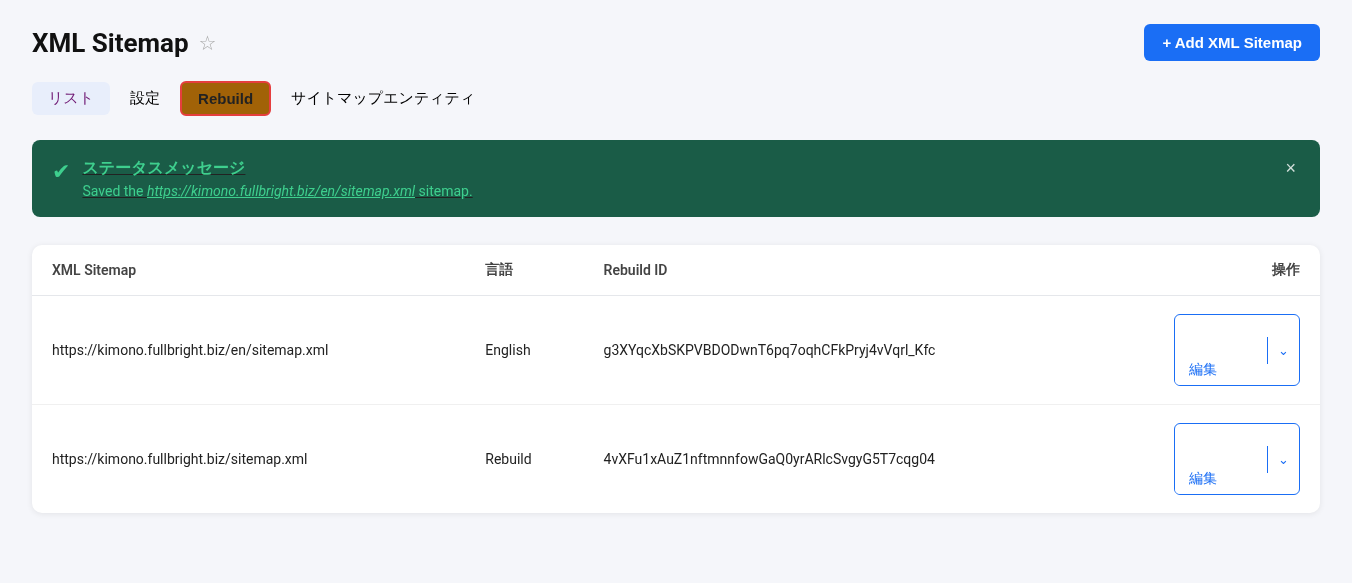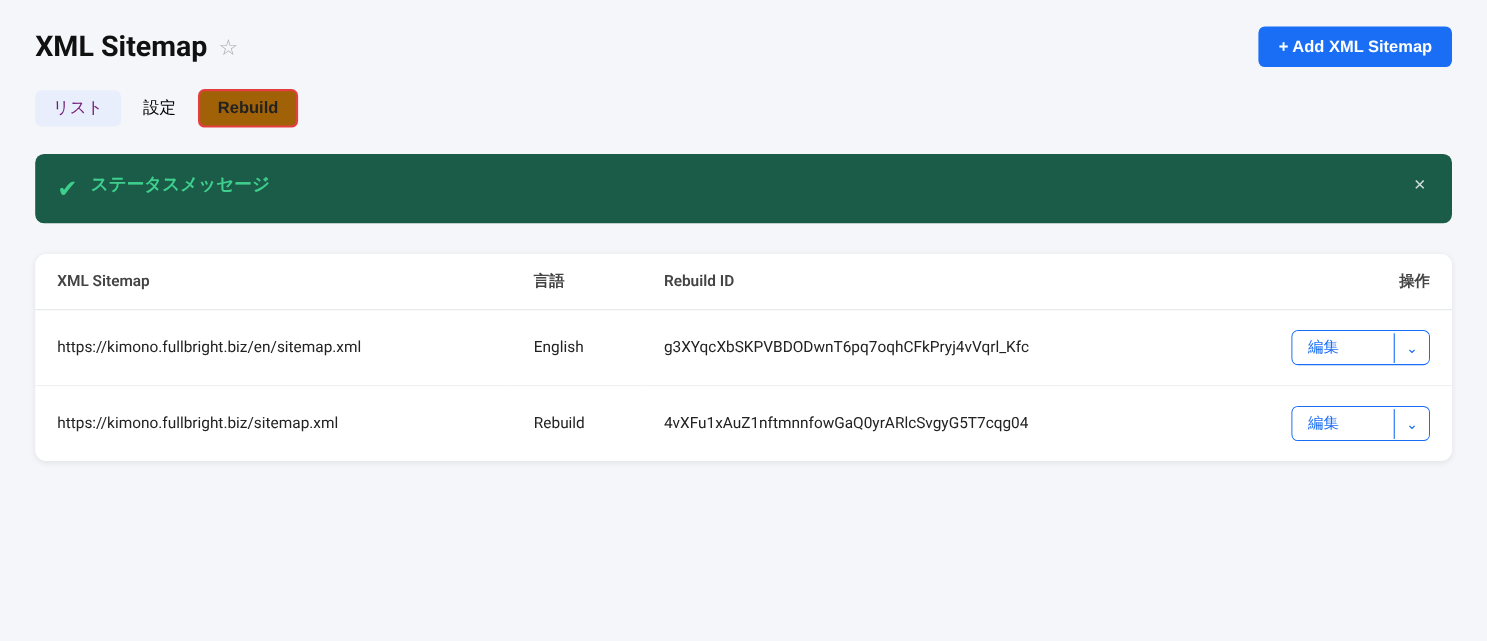--- a/index.html
+++ b/index.html
@@ -98,20 +98,21 @@
       font-size: 22px;
       color: #3ecf8e;
       margin-top: 1px;
       flex-shrink: 0;
     }
 
     .status-content {
       display: flex;
       flex-direction: column;
       gap: 4px;
+      text-decoration: underline;
     }
 
     .status-title {
       font-size: 16px;
       font-weight: 700;
       color: #3ecf8e;
     }
 
     .status-message {
       font-size: 14px;
@@ -179,20 +180,21 @@
     }
 
     .edit-btn {
       background: #fff;
       color: #1a6ef5;
       border: none;
       padding: 6px 14px;
       font-size: 14px;
       font-weight: 500;
       cursor: pointer;
+      margin-top: 40px;
     }
 
     .chevron-btn {
       background: #fff;
       color: #1a6ef5;
       border: none;
       border-left: 1.5px solid #1a6ef5;
       padding: 6px 10px;
       font-size: 13px;
       cursor: pointer;
@@ -206,27 +208,31 @@
     <h1 class="page-title">XML Sitemap</h1>
     <span class="star-icon">☆</span>
   </div>
   <button class="add-button">+ Add XML Sitemap</button>
 </div>
 
 <div class="tabs">
   <button class="tab active-pill">リスト</button>
   <button class="tab">設定</button>
   <button class="tab rebuild-tab">Rebuild</button>
+  <button class="tab">サイトマップエンティティ</button>
 </div>
 
 <div class="status-banner">
   <div class="status-banner-left">
     <span class="status-check-icon">✔</span>
     <div class="status-content">
       <div class="status-title">ステータスメッセージ</div>
+      <div class="status-message">
+        <span>Saved the </span><a href="#">https://kimono.fullbright.biz/en/sitemap.xml</a><span> sitemap.</span>
+      </div>
     </div>
   </div>
   <button class="status-close">×</button>
 </div>
 
 <div class="table-card">
   <table class="data-table">
     <thead>
       <tr>
         <th>XML Sitemap</th>

